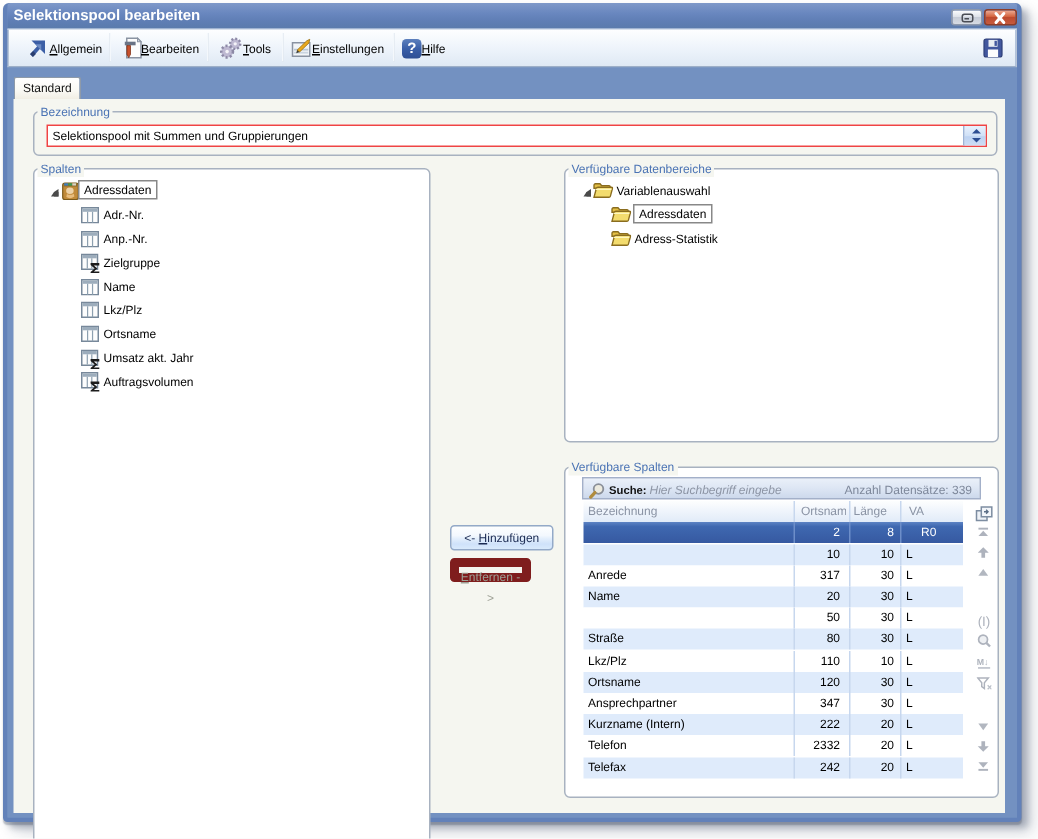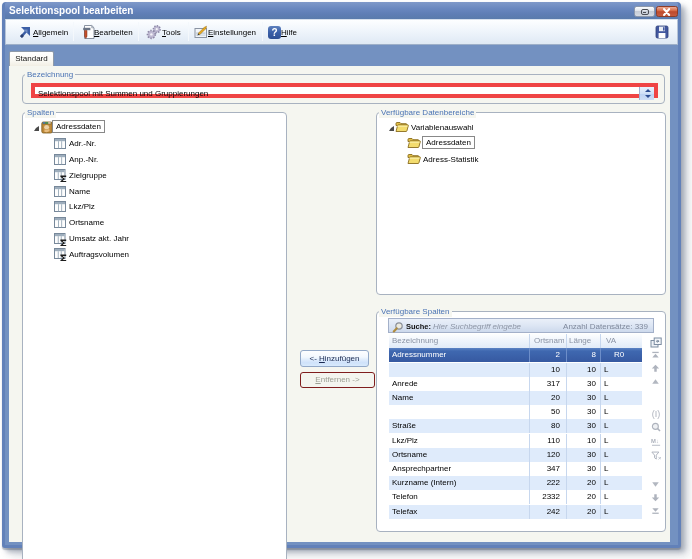--- a/index.html
+++ b/index.html
@@ -21,29 +21,29 @@
 u{text-decoration:underline;}
 
 .band{position:absolute;left:5px;top:45px;width:673px;height:500px;background:#7391c1;}
 .tab{position:absolute;left:9px;top:51px;width:45px;height:15px;background:linear-gradient(180deg,#ffffff 0%,#faf9f4 60%,#f1eee4 100%);border:1px solid #8e9aa9;border-bottom:none;border-radius:2px 2px 0 0;text-align:center;line-height:14px;font-size:8px;color:#111;}
 .page{position:absolute;left:9px;top:66px;width:661px;height:476px;background:#f5f6f0;}
 
 .grp{position:absolute;border:1px solid #a8b2c0;border-radius:4px;}
 .grp .lbl{position:absolute;top:-6px;left:2px;background:#f5f6f0;color:#4a73b4;padding:0 2px;font-size:8px;line-height:11px;}
 .white{background:#fff;}
 
-.combo{position:absolute;left:31px;top:83px;width:627px;height:15px;background:#fff;border:4px solid #ef4444;}
+.combo{position:absolute;left:31px;top:83px;width:627px;height:15px;background:#fff;border:1px solid #ef4444;}
 .combo .ctext{position:absolute;left:3px;top:2px;font-size:8px;}
 .cbtn{position:absolute;right:0;top:0;width:15px;height:13px;background:linear-gradient(180deg,#e9f2fd 0%,#cfe0f7 50%,#bcd2f2 55%,#cuddf5 100%);background:linear-gradient(180deg,#e9f2fd 0%,#cfe0f7 50%,#bcd2f2 55%,#cdddf5 100%);border-left:1px solid #9db3d6;}
 .cup{position:absolute;left:4.5px;top:2px;width:0;height:0;border-left:3px solid transparent;border-right:3px solid transparent;border-bottom:3.5px solid #2c4d92;}
 .cdn{position:absolute;left:4.5px;bottom:2px;width:0;height:0;border-left:3px solid transparent;border-right:3px solid transparent;border-top:3.5px solid #2c4d92;}
 .focusbox{border:1px solid #888;padding:0 3px;line-height:11px;height:13px;display:flex;align-items:center;background:#fff;font-size:8px;white-space:nowrap;}
 
 .btn1{position:absolute;left:300px;top:350px;width:69px;height:17px;border:1px solid #93a9c8;border-radius:3px;background:linear-gradient(180deg,#fdfeff 0%,#f3f8fe 40%,#e2eefc 55%,#cfe2fa 78%,#d9eafc 100%);color:#1a2a52;text-align:center;line-height:15px;font-size:8px;}
-.btn2{position:absolute;left:300px;top:372px;width:75px;height:16px;border:1px solid #7f1d1d;border-radius:3px;background:#f4f5ef;color:#9da095;text-align:center;line-height:14px;font-size:8px;}
+.btn2{position:absolute;left:300px;top:372px;width:54px;height:16px;border:6px solid #7f1d1d;border-radius:3px;background:#f4f5ef;color:#9da095;text-align:center;line-height:14px;font-size:8px;}
 
 .search{position:absolute;left:388px;top:318px;width:266px;height:15px;background:linear-gradient(180deg,#eaf0f9 0%,#dde6f4 50%,#cdd9ec 100%);border:1px solid #a3b0c9;font-size:8px;}
 .search .s1{position:absolute;left:17px;top:3px;font-weight:bold;font-size:7.5px;color:#111;}
 .search .s2{position:absolute;left:44px;top:3px;font-style:italic;color:#8d95a5;}
 .search .s3{position:absolute;right:5px;top:3px;color:#7e889b;}
 
 .ghead{position:absolute;left:389px;top:334px;width:253px;height:14.3px;background:linear-gradient(180deg,#fdfefe 0%,#f0f5fc 45%,#e1ebf8 100%);color:#8a93a4;}
 .gcell{position:absolute;top:0;height:100%;overflow:hidden;white-space:nowrap;line-height:14px;font-size:8px;}
 .grow{position:absolute;left:389px;width:253px;height:14.2px;line-height:14px;}
 .grow .vline,.ghead .vline{position:absolute;top:0;width:1px;height:100%;background:#c7d7ee;}
@@ -313,21 +313,20 @@
 <div class="ghead">
 <div class="gcell" style="left:3px;width:135px;">Bezeichnung</div>
 <div class="gcell" style="left:145px;width:30px;">Ortsname</div>
 <div class="gcell" style="left:180px;width:30px;">Länge</div>
 <div class="gcell" style="left:217px;width:30px;">VA</div>
 <div class="vline" style="left:140px;"></div>
       <div class="vline" style="left:177px;"></div>
       <div class="vline" style="left:211px;"></div>
 </div>
 <div class="grow rowsel" style="top:348.3px;">
-<div class="gcell" style="left:3px;width:135px;">Adressnummer</div>
 <div class="gcell" style="left:140px;width:31px;text-align:right;">2</div>
 <div class="gcell" style="left:178px;width:29px;text-align:right;">8</div>
 <div class="gcell" style="left:225px;width:35px;">R0</div>
 <div class="vline" style="left:140px;"></div>
       <div class="vline" style="left:177px;"></div>
       <div class="vline" style="left:211px;"></div>
 </div>
 <div class="grow rowb" style="top:362.5px;">
 <div class="gcell" style="left:140px;width:31px;text-align:right;">10</div>
 <div class="gcell" style="left:178px;width:29px;text-align:right;">10</div>

